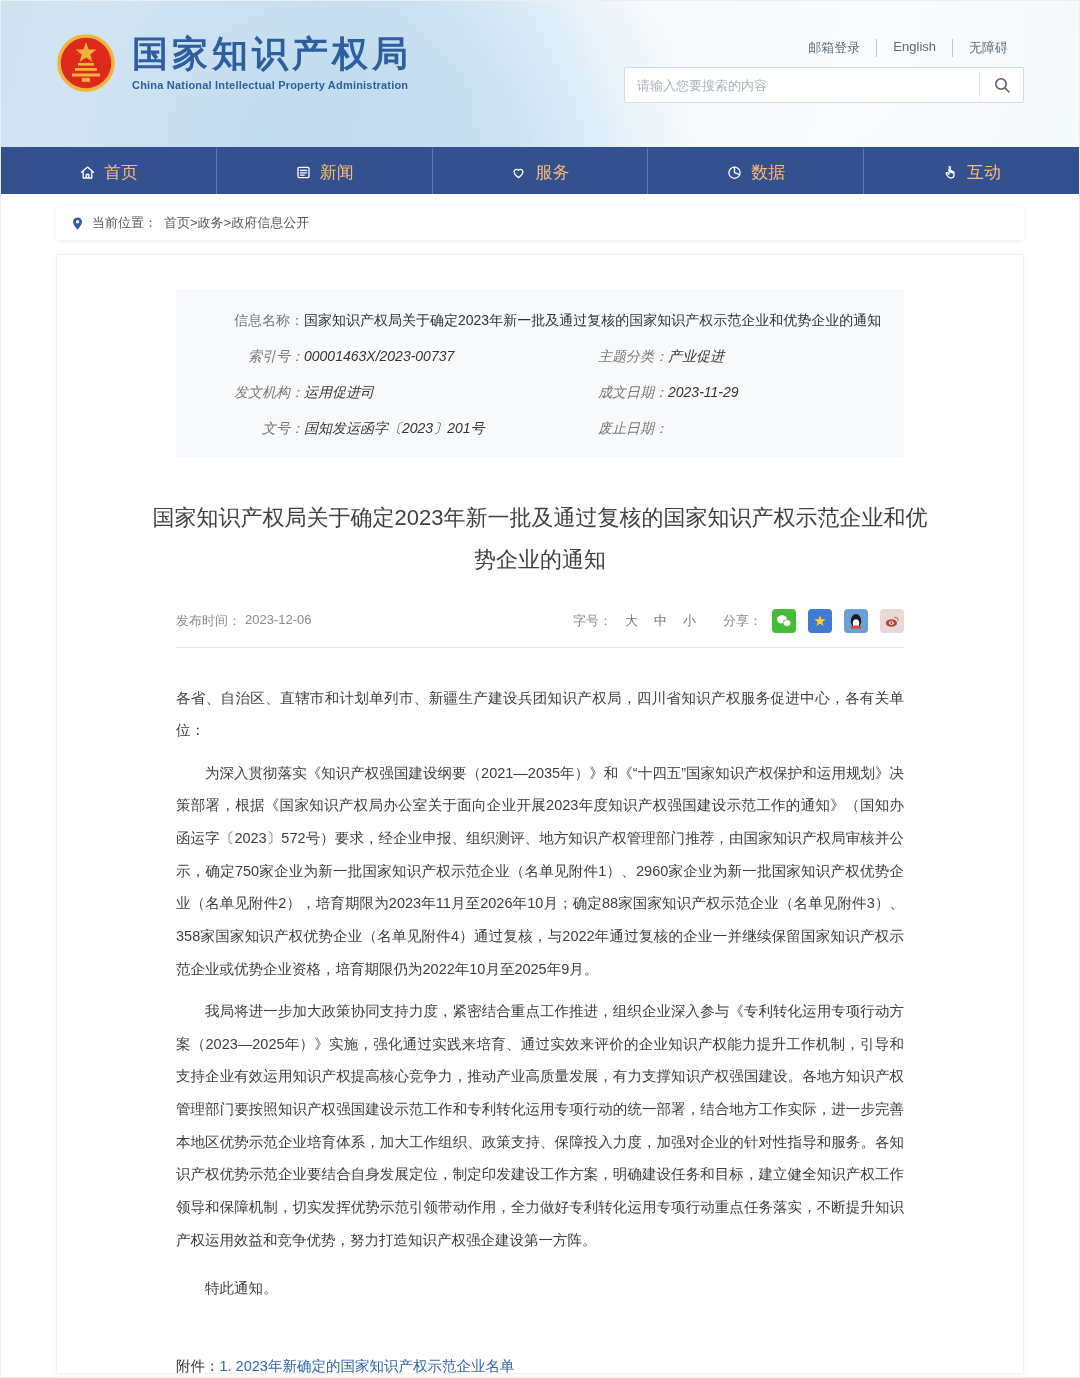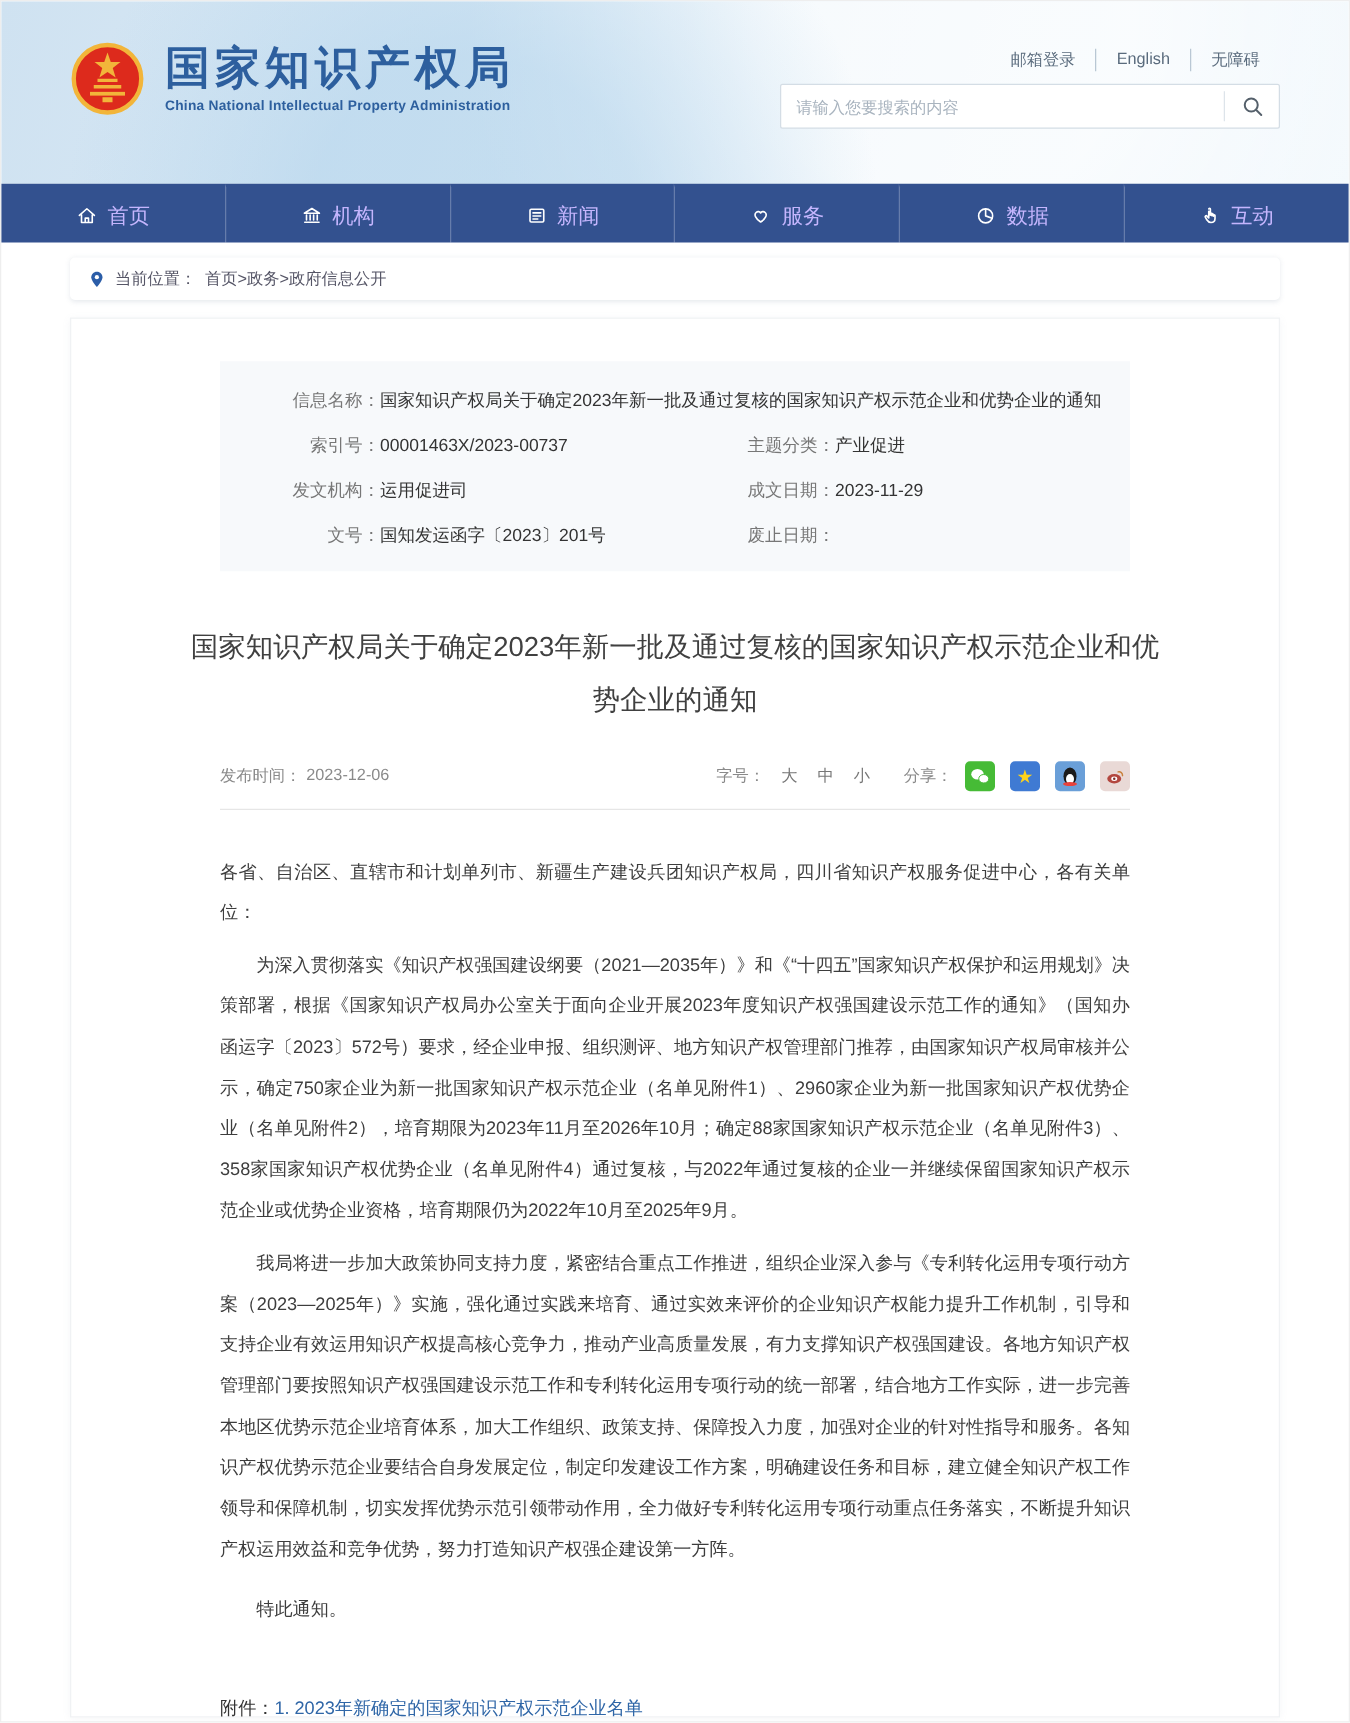--- a/index.html
+++ b/index.html
@@ -32,21 +32,21 @@
                display:flex; align-items:center; border-radius:2px; }
   .search-box input{ flex:1; border:none; outline:none; font-size:13px; color:#333; padding:0 12px;
                      background:transparent; font-family:inherit; }
   .search-box input::placeholder{ color:#a9b4bf; }
   .search-btn{ width:44px; height:24px; border-left:1px solid #dde4ea; display:flex;
                align-items:center; justify-content:center; cursor:pointer; background:none; border-top:none; border-right:none; border-bottom:none; }
 
   
   .main-nav{ height:47px; background:#33518f; display:flex; position:relative; }
   .nav-item{ flex:1; display:flex; align-items:center; justify-content:center; gap:8px;
-             color:#c4b5fd; font-size:17px; cursor:pointer; position:relative; border-top:3px solid transparent; }
+             color:#fdba74; font-size:17px; cursor:pointer; position:relative; border-top:3px solid transparent; }
   .nav-item + .nav-item{ border-left:1px solid rgba(255,255,255,.25); }
   .nav-item.active{ background:#1e3a6b; border-top:3px solid #b0484f; }
   .nav-pointer{ position:absolute; bottom:0; left:50%; transform:translateX(-50%); width:0; height:0;
                 border-left:7px solid transparent; border-right:7px solid transparent; border-bottom:7px solid #fff; }
   .nav-icon{ width:17px; height:17px; display:inline-block; }
   .nav-icon svg{ width:100%; height:100%; stroke:#fff; fill:none; stroke-width:1.3; stroke-linecap:round; stroke-linejoin:round; }
 
   
   .breadcrumb-wrap{ padding:12px 55px 0; }
   .breadcrumb{ background:#fff; border-radius:4px; box-shadow:0 1px 4px rgba(120,140,160,.18);
@@ -57,21 +57,21 @@
   
   .content-card{ margin:14px 55px 0; height:1120px; background:#fff; border:1px solid #f0f2f4;
                  box-shadow:0 1px 6px rgba(150,160,175,.10); padding-top:34px; }
   .doc-col{ width:728px; margin:0 auto; }
 
   
   .info-table{ background:#f7f9fb; padding:14px 0 10px; font-size:14px; }
   .it-row{ display:flex; padding:9px 0; }
   .it-label{ width:128px; text-align:right; color:#777; flex-shrink:0; }
   .it-value{ color:#333; padding-right:8px; }
-  .it-half{ display:flex; width:50%; }
+  .it-half{ display:flex; width:50%;font-style:italic; }
   .it-half .it-label{ width:128px; }
 
   
   .doc-title{ width:780px; margin:40px auto 0; text-align:center; font-size:22px; color:#404040;
               line-height:1.9; font-weight:500; }
   .meta-row{ display:flex; align-items:center; justify-content:space-between; margin-top:28px;
              padding-bottom:14px; border-bottom:1px solid #e6e6e6; font-size:13px; color:#8a8a8a; }
   .meta-left{ display:flex; gap:4px; }
   .meta-right{ display:flex; align-items:center; gap:10px; }
   .fontsize-opt{ cursor:pointer; color:#777; padding:0 3px; }
@@ -136,28 +136,20 @@
 </div>
 
 <div class="main-nav">
   <div class="nav-item">
     <span class="nav-icon">
       <svg viewBox="0 0 17 17">
           <path d="M2.5 8.3 L8.5 3 L14.5 8.3 M4.2 7.6 V14 H12.8 V7.6 M7.2 14 V10.5 H9.8 V14"></path>
         </svg>
     </span>
     <span>首页</span>
-  </div>
-  <div class="nav-item">
-    <span class="nav-icon">
-      <svg viewBox="0 0 17 17">
-          <path d="M2.5 6.6 L8.5 2.8 L14.5 6.6 Z M4.2 8 V12 M7.1 8 V12 M9.9 8 V12 M12.8 8 V12 M2.8 13.8 H14.2"></path>
-        </svg>
-    </span>
-    <span>机构</span>
   </div>
   <div class="nav-item">
     <span class="nav-icon">
       <svg viewBox="0 0 17 17">
           <rect x="3" y="3.4" width="11" height="10.2" rx="1"></rect>
           <path d="M5.4 6.3 H11.6 M5.4 8.8 H11.6 M5.4 11.2 H9.2"></path>
         </svg>
     </span>
     <span>新闻</span>
   </div>

